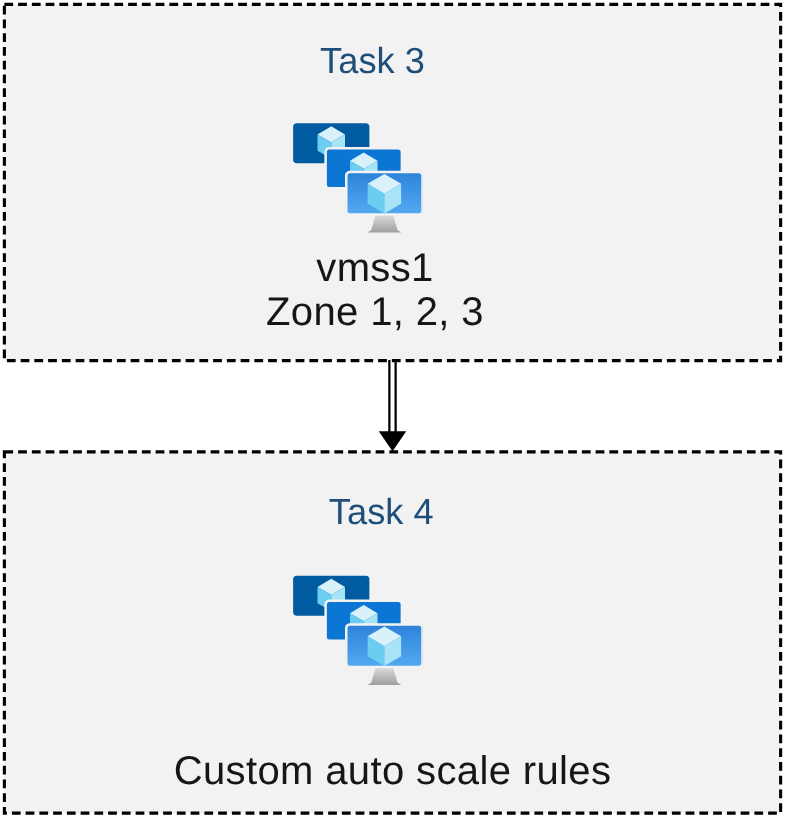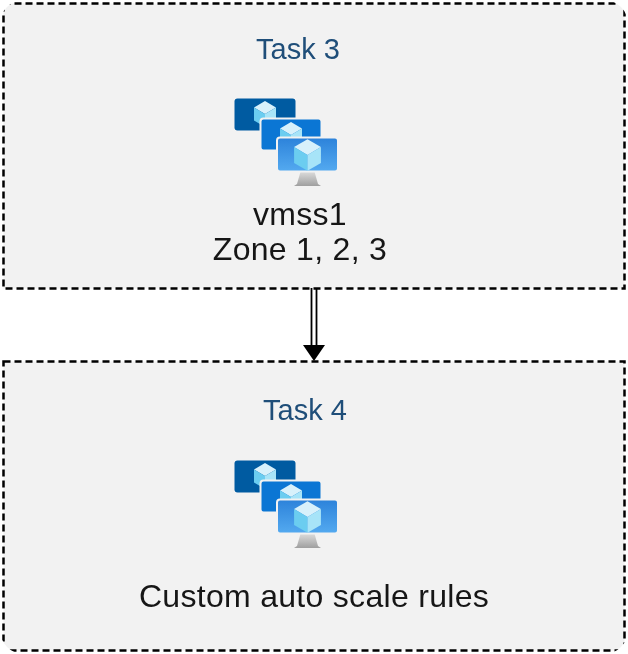--- a/index.html
+++ b/index.html
@@ -3,21 +3,20 @@
 <meta charset="utf-8">
 <style>
   html, body { margin: 0; padding: 0; background: #ffffff; }
   .canvas {
     position: relative;
     width: 628px;
     height: 654px;
     background: #ffffff;
     font-family: "Liberation Sans", sans-serif;
     overflow: hidden;
-    border-radius: 24px;
   }
   .bg-layer {
     position: absolute;
     left: 0; top: 0;
     width: 628px; height: 654px;
   }
   .label {
     position: absolute;
     left: 0;
     width: 628px;
@@ -104,15 +103,15 @@
   <div class="label body-text" style="top:232px; transform:translateX(-14px)">Zone 1, 2, 3</div>
 
   <div class="label task-title" style="top:393px; transform:translateX(-9px)">Task 4</div>
 
   <div class="icon-row" style="top:460px; transform:translateX(-28px)">
     <svg viewBox="0 0 104 90" width="104" height="90">
       <use href="#vmss-icon"></use>
     </svg>
   </div>
 
-  <div class="label body-text" style="top:579px">Custom auto scale rules</div>
+  <div class="label body-text" style="top:599px">Custom auto scale rules</div>
 
 </div>
 
 </body></html>

